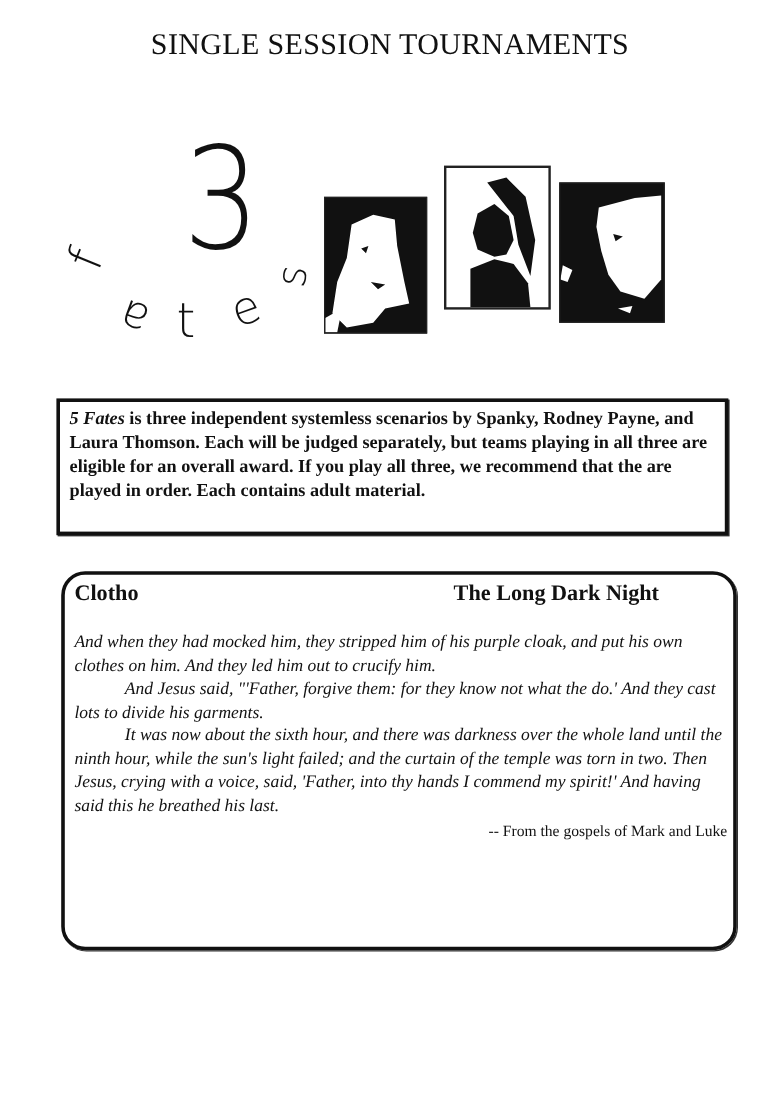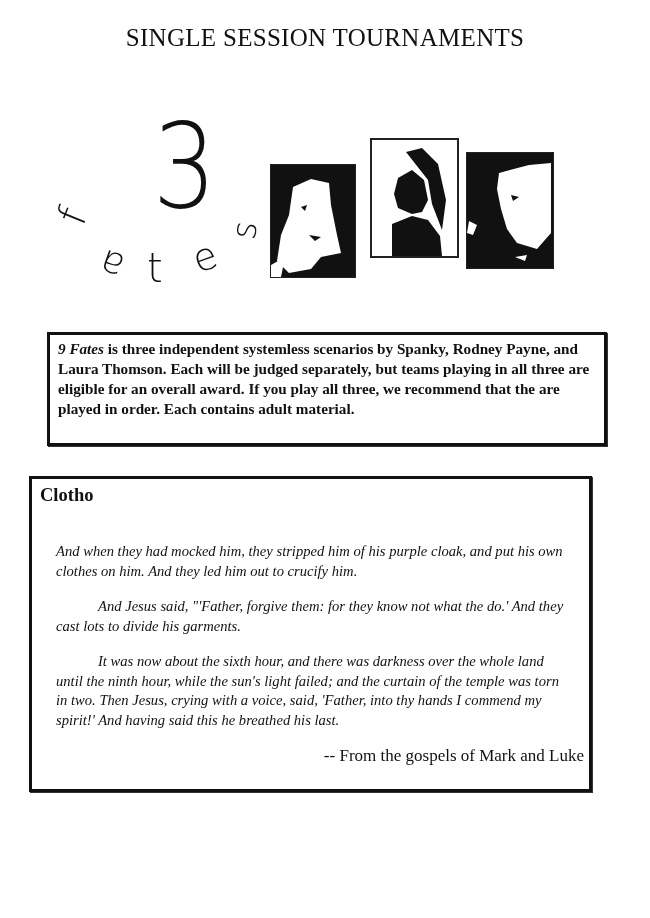--- a/index.html
+++ b/index.html
@@ -27,31 +27,31 @@
 
     .box { position: absolute; border: 3px solid #111; box-shadow: 1px 1px 0 #333; }
     .intro-box { left: 47px; top: 332px; width: 554px; height: 108px; padding: 0; }
     .intro-text {
       position: absolute; left: 8px; top: 4px; width: 545px;
       font-size: 15.2px; font-weight: bold; line-height: 20px;
     }
     .intro-text .ital { font-style: italic; }
     .intro-center { display: block; text-align: center; }
 
-    .scenario-box { left: 29px; top: 476px; width: 557px; height: 310px; }
+    .scenario-box { left: 51px; top: 476px; width: 557px; height: 310px; border-radius: 20px; }
     .scen-head { position: absolute; left: 8px; top: 6px; width: 540px; height: 26px; font-weight: bold; font-size: 18.5px; }
     .scen-head .left { position: absolute; left: 0; top: 0; }
     .scen-head .right { position: absolute; left: 316px; top: 0; }
     .quote {
       position: absolute; left: 8px; top: 47px; width: 546px;
       font-style: italic; font-size: 14.6px; line-height: 19.5px;
     }
-    .quote p { margin: 16px; }
+    .quote p { margin: 0; }
     .quote p.indent { text-indent: 42px; }
-    .attrib { text-align: right; font-style: normal; font-size: 17px; margin-top: 1px; padding-right: 2px; }
+    .attrib { text-align: right; font-style: normal; font-size: 13px; margin-top: 1px; padding-right: 2px; }
     .blurb {
       position: absolute; left: 8px; top: 236px; width: 546px;
       font-size: 15.5px; line-height: 20px; text-indent: 40px;
     }
   </style>
 </head>
 <body>
 
 <div class="page-title">SINGLE SESSION TOURNAMENTS</div>
 
@@ -81,27 +81,28 @@
 <div class="photo p3">
   <svg viewBox="0 0 86 115">
     <path d="M32 20 L62 12 L84 10 L84 80 L70 96 L50 90 L40 76 L34 56 L30 36 Z" fill="#fff"></path>
     <path d="M44 42 L52 44 L46 48 Z" fill="#111"></path>
     <path d="M2 68 L10 72 L6 82 L0 80 Z M48 104 L60 102 L58 108 Z" fill="#fff"></path>
   </svg>
 </div>
 
 <div class="box intro-box">
   <div class="intro-text">
-    <span class="ital">9 Fates</span><span> is three independent systemless scenarios by Spanky, Rodney Payne, and Laura Thomson. Each will be judged separately, but teams playing in all three are eligible for an overall award. If you play all three, we recommend that the are played in order. Each contains adult material.</span>
+    <span class="ital">5 Fates</span><span> is three independent systemless scenarios by Spanky, Rodney Payne, and Laura Thomson. Each will be judged separately, but teams playing in all three are eligible for an overall award. If you play all three, we recommend that the are played in order. Each contains adult material.</span>
   </div>
 </div>
 
 <div class="box scenario-box">
   <div class="scen-head">
     <span class="left">Clotho</span>
+    <span class="right">The Long Dark Night</span>
   </div>
   <div class="quote">
     <p>And when they had mocked him, they stripped him of his purple cloak, and put his own clothes on him. And they led him out to crucify him.</p>
     <p class="indent">And Jesus said, "'Father, forgive them: for they know not what the do.' And they cast lots to divide his garments.</p>
     <p class="indent">It was now about the sixth hour, and there was darkness over the whole land until the ninth hour, while the sun's light failed; and the curtain of the temple was torn in two. Then Jesus, crying with a voice, said, 'Father, into thy hands I commend my spirit!' And having said this he breathed his last.</p>
     <div class="attrib">-- From the gospels of Mark and Luke</div>
   </div>
 </div>
 
 </body></html>

